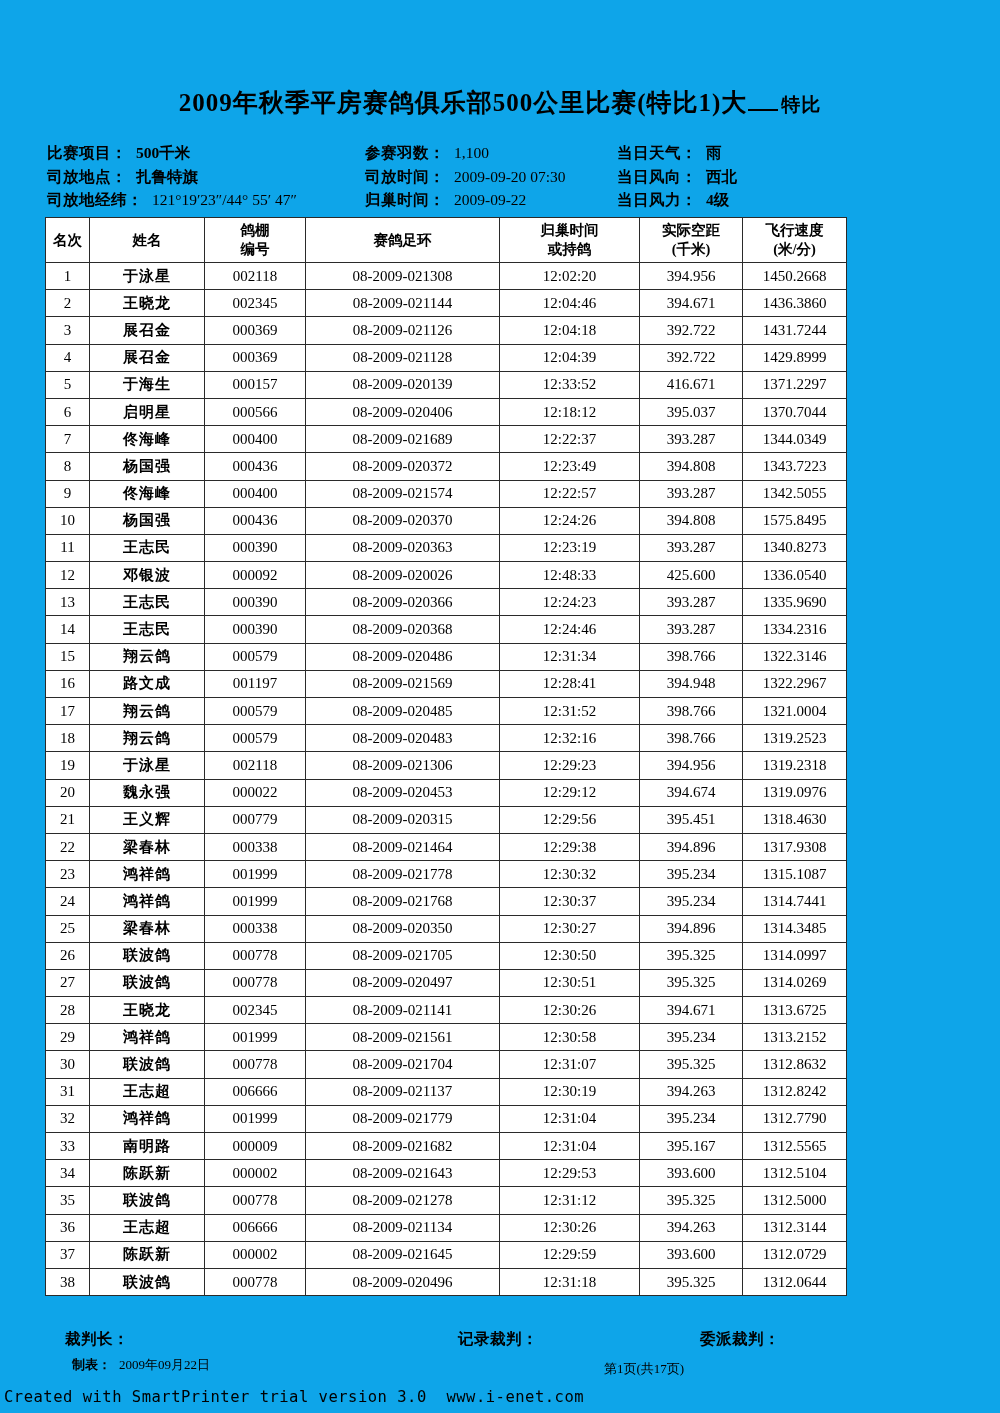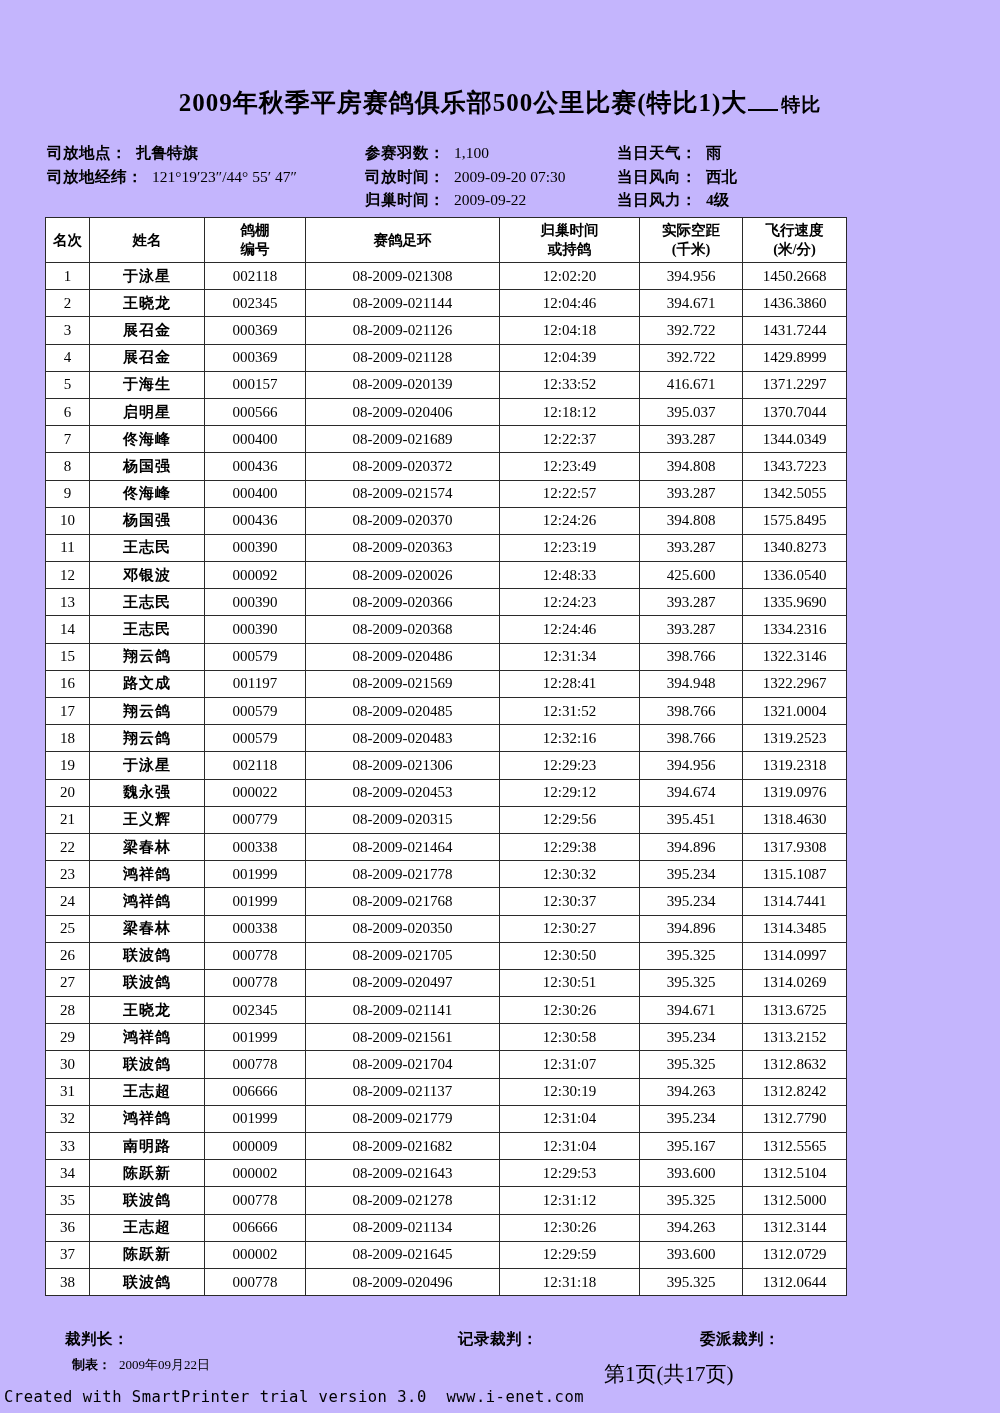--- a/index.html
+++ b/index.html
@@ -2,21 +2,21 @@
 <html><head>
 <meta charset="utf-8">
 <style>
   html, body { margin: 0; padding: 0; background: #ffffff; }
   body {
     width: 1000px; height: 1413px;
     font-family: "Liberation Serif", "DejaVu Serif", serif;
     color: #000;
     position: relative;
   }
-  .page { position: relative; width: 1000px; height: 1413px; background: #c4b5fd; overflow: hidden; }
+  .page { position: relative; width: 1000px; height: 1413px; background: #0ea5e9; overflow: hidden; }
 
   
   .title {
     position: absolute; top: 84px; left: 0; width: 100%;
     text-align: center; font-size: 25px; font-weight: bold;
     letter-spacing: 1px; white-space: nowrap;
   }
   .title .blank {
     display: inline-block; width: 30px; height: 1.0em;
     border-bottom: 2.5px solid #000; margin: 0 3px 0 1px;
@@ -56,39 +56,40 @@
   table.results tbody td:nth-child(2) { font-weight: bold; letter-spacing: 1px; }
 
   
   .judge { position: absolute; font-size: 15.5px; font-weight: bold; letter-spacing: 0.5px; }
   .judge.chief     { top: 1329px; left: 65px; }
   .judge.record    { top: 1329px; left: 458px; }
   .judge.appointed { top: 1329px; left: 700px; }
   .made { position: absolute; top: 1356px; left: 72px; font-size: 13px; }
   .made .label { font-weight: bold; }
   .made .value { margin-left: 8px; }
-  .page-indicator { position: absolute; top: 1360px; left: 604px; font-size: 21px; }
+  .page-indicator { position: absolute; top: 1360px; left: 604px; font-size: 13px; }
 
   .watermark {
     position: absolute; top: 1388px; left: 4px;
     font-family: "DejaVu Sans Mono", "Liberation Mono", monospace;
     font-size: 15.5px; letter-spacing: 0.5px; white-space: pre;
   }
 </style>
 </head>
 <body>
 
 <div class="page">
 
   <div class="title">
     <span>2009年秋季平房赛鸽俱乐部500公里比赛(特比1)大</span><span class="blank"></span><span class="suffix">特比</span>
   </div>
 
   <div class="info">
     <div class="info-col">
+        <div class="info-row"><span class="label">比赛项目：</span><span class="value v-bold">500千米</span></div>
         <div class="info-row"><span class="label">司放地点：</span><span class="value v-bold">扎鲁特旗</span></div>
         <div class="info-row"><span class="label">司放地经纬：</span><span class="value">121°19′23″/44° 55′ 47″</span></div>
       </div>
     <div class="info-col">
         <div class="info-row"><span class="label">参赛羽数：</span><span class="value">1,100</span></div>
         <div class="info-row"><span class="label">司放时间：</span><span class="value">2009-09-20  07:30</span></div>
         <div class="info-row"><span class="label">归巢时间：</span><span class="value">2009-09-22</span></div>
       </div>
     <div class="info-col">
         <div class="info-row"><span class="label">当日天气：</span><span class="value v-bold">雨</span></div>

